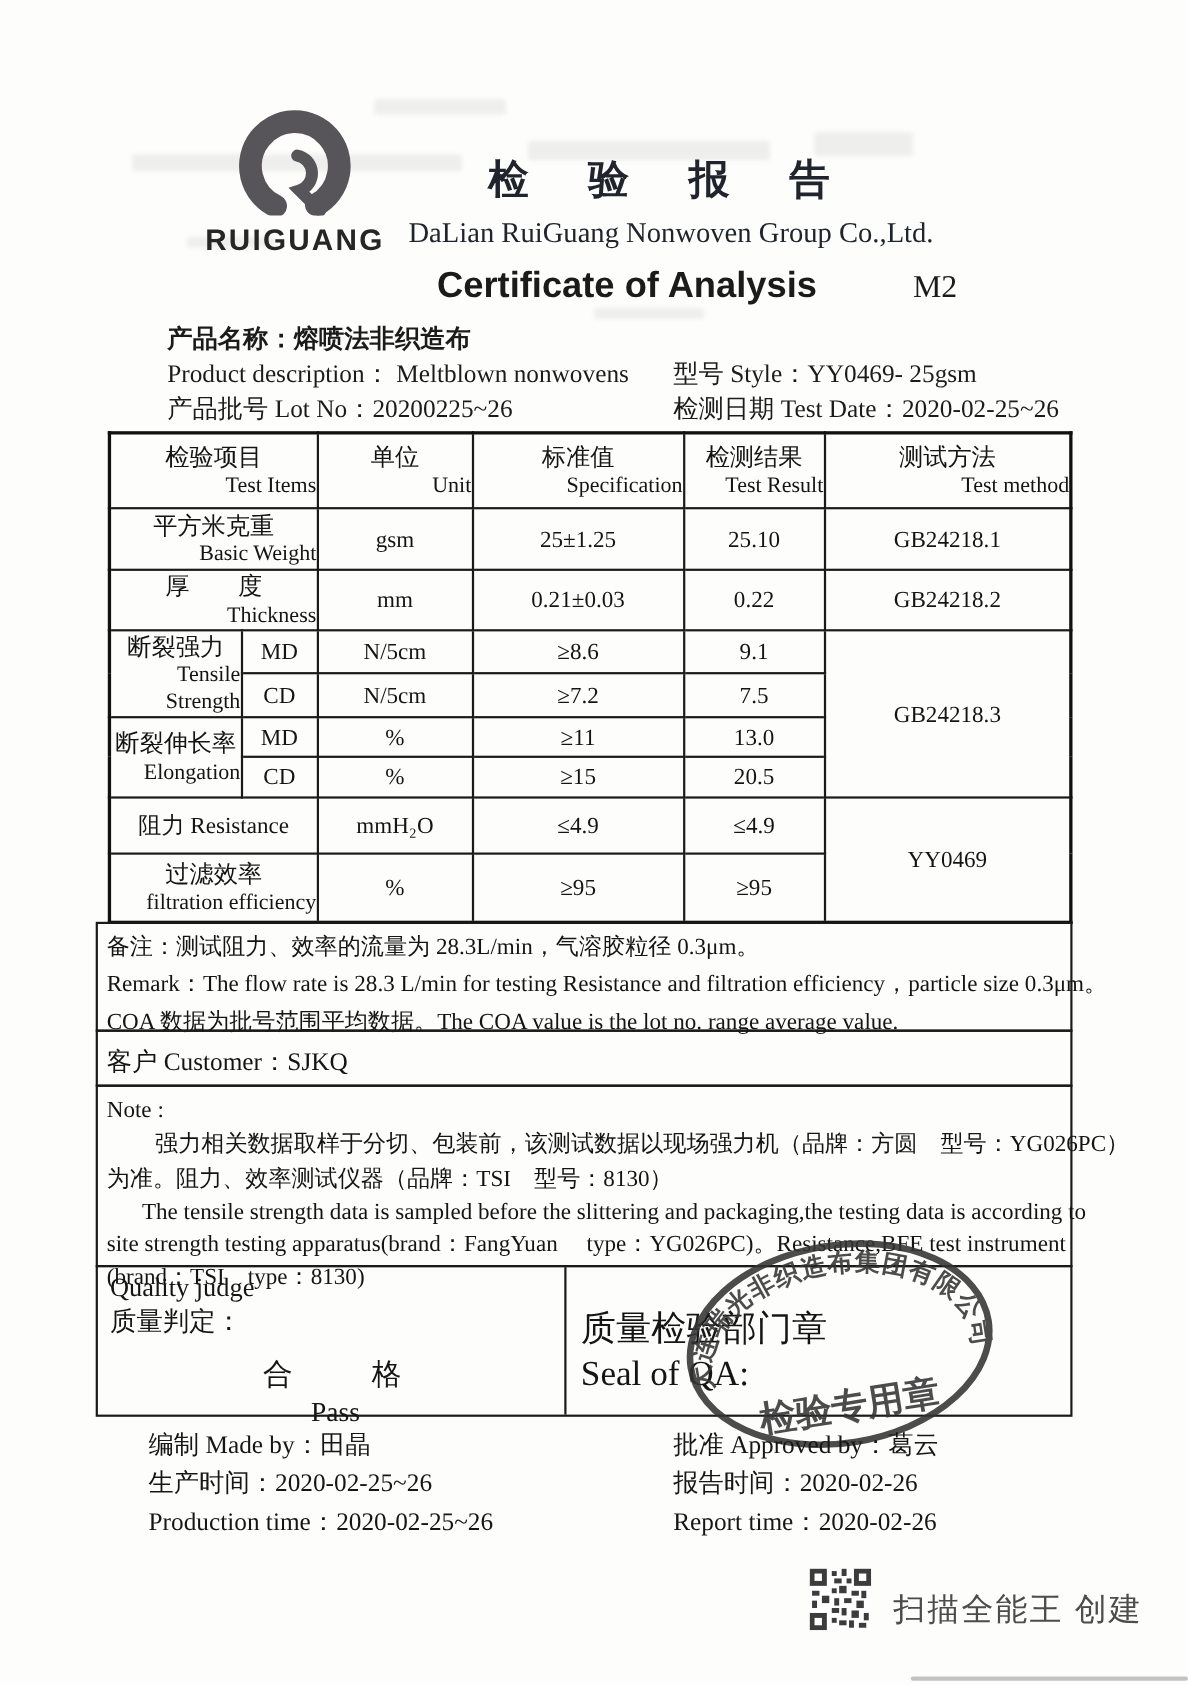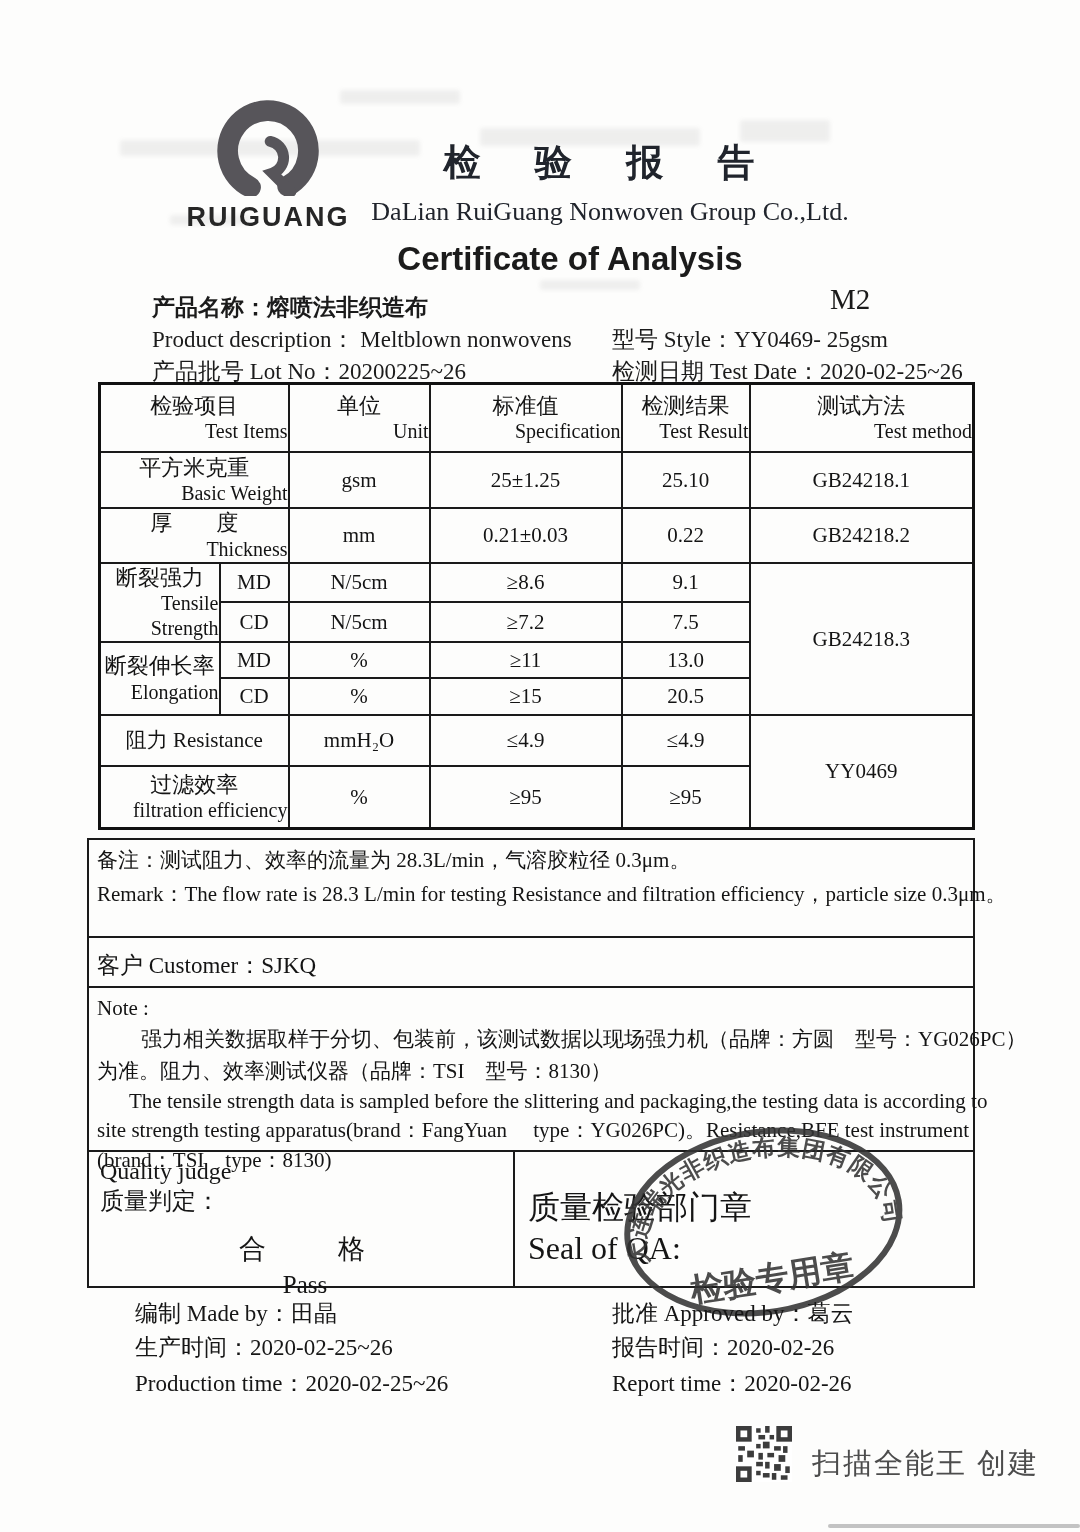--- a/index.html
+++ b/index.html
@@ -15,27 +15,27 @@
   .logo-text{font-family:"Liberation Sans","DejaVu Sans",sans-serif;font-weight:bold;
     font-size:27px;letter-spacing:2px;color:#262626;margin-top:2px;}
   .title-cn{position:absolute;left:330px;top:138px;width:560px;text-align:center;
     font-family:"Liberation Sans","DejaVu Sans",sans-serif;font-weight:bold;
     font-size:37px;letter-spacing:22px;color:#20242c;}
   .company{position:absolute;left:280px;top:197px;width:660px;text-align:center;
     font-size:26px;color:#20242c;}
   .cert-title{position:absolute;left:250px;top:240px;width:640px;text-align:center;
     font-family:"Liberation Sans","DejaVu Sans",sans-serif;font-weight:bold;
     font-size:33px;color:#1b1b1b;}
-  .doc-code{position:absolute;left:830px;top:245px;font-size:29px;color:#1b1b1b;margin-top:38px;}
+  .doc-code{position:absolute;left:830px;top:245px;font-size:29px;color:#1b1b1b;}
   
   .pname{position:absolute;left:152px;top:292px;font-family:"Liberation Sans","DejaVu Sans",sans-serif;
     font-weight:bold;font-size:23px;color:#1b1b1b;}
   .pline{position:absolute;font-size:23px;color:#1b1b1b;white-space:nowrap;}
   
-  table.main-table{position:absolute;left:98px;top:382px;width:874px;
+  table.main-table{position:absolute;left:98px;top:392px;width:874px;
     border-collapse:collapse;table-layout:fixed;border-radius:27px;}
   table.main-table td{border:2px solid #1a1a1a;text-align:center;vertical-align:middle;
     padding:0;font-size:21px;line-height:1.25;color:#141414;}
   table.main-table{border:3px solid #111;}
   td .cn{font-size:22px;}
   td .en{font-size:20px;text-align:right;}
   tr.h70 td{height:66px;} tr.h58 td{height:54px;} tr.h54 td{height:50px;}
   tr.h38 td{height:34px;} tr.h39 td{height:35px;} tr.h53 td{height:49px;margin-top:10px;} tr.h64 td{height:60px;}
   
   .box{position:absolute;left:87px;width:888px;border:2px solid #1a1a1a;background:transparent;
@@ -186,20 +186,21 @@
       <td>%</td>
       <td>≥95</td>
       <td>≥95</td>
     </tr>
   </tbody>
     </table>
 
   <div class="box" style="top:838px;height:100px;">
     <div class="line" style="margin-top:6px;">备注：测试阻力、效率的流量为 28.3L/min，气溶胶粒径 0.3μm。</div>
     <div class="line" style="margin-top:6px;">Remark：The flow rate is 28.3 L/min for testing Resistance and filtration efficiency，particle size 0.3μm。</div>
+    <div class="line" style="margin-top:6px;">COA 数据为批号范围平均数据。The COA value is the lot no. range average value.</div>
   </div>
 
   <div class="box" style="top:936px;height:52px;">
     <div class="line" style="margin-top:12px;font-size:23px;"><span>客户 Customer：</span><span>SJKQ</span></div>
   </div>
 
   <div class="box" style="top:986px;height:166px;">
     <div class="line" style="margin-top:8px;">Note :</div>
     <div class="line" style="text-indent:44px;margin-top:4px;">强力相关数据取样于分切、包装前，该测试数据以现场强力机（品牌：方圆　型号：YG026PC）</div>
     <div class="line" style="margin-top:4px;">为准。阻力、效率测试仪器（品牌：TSI　型号：8130）</div>

